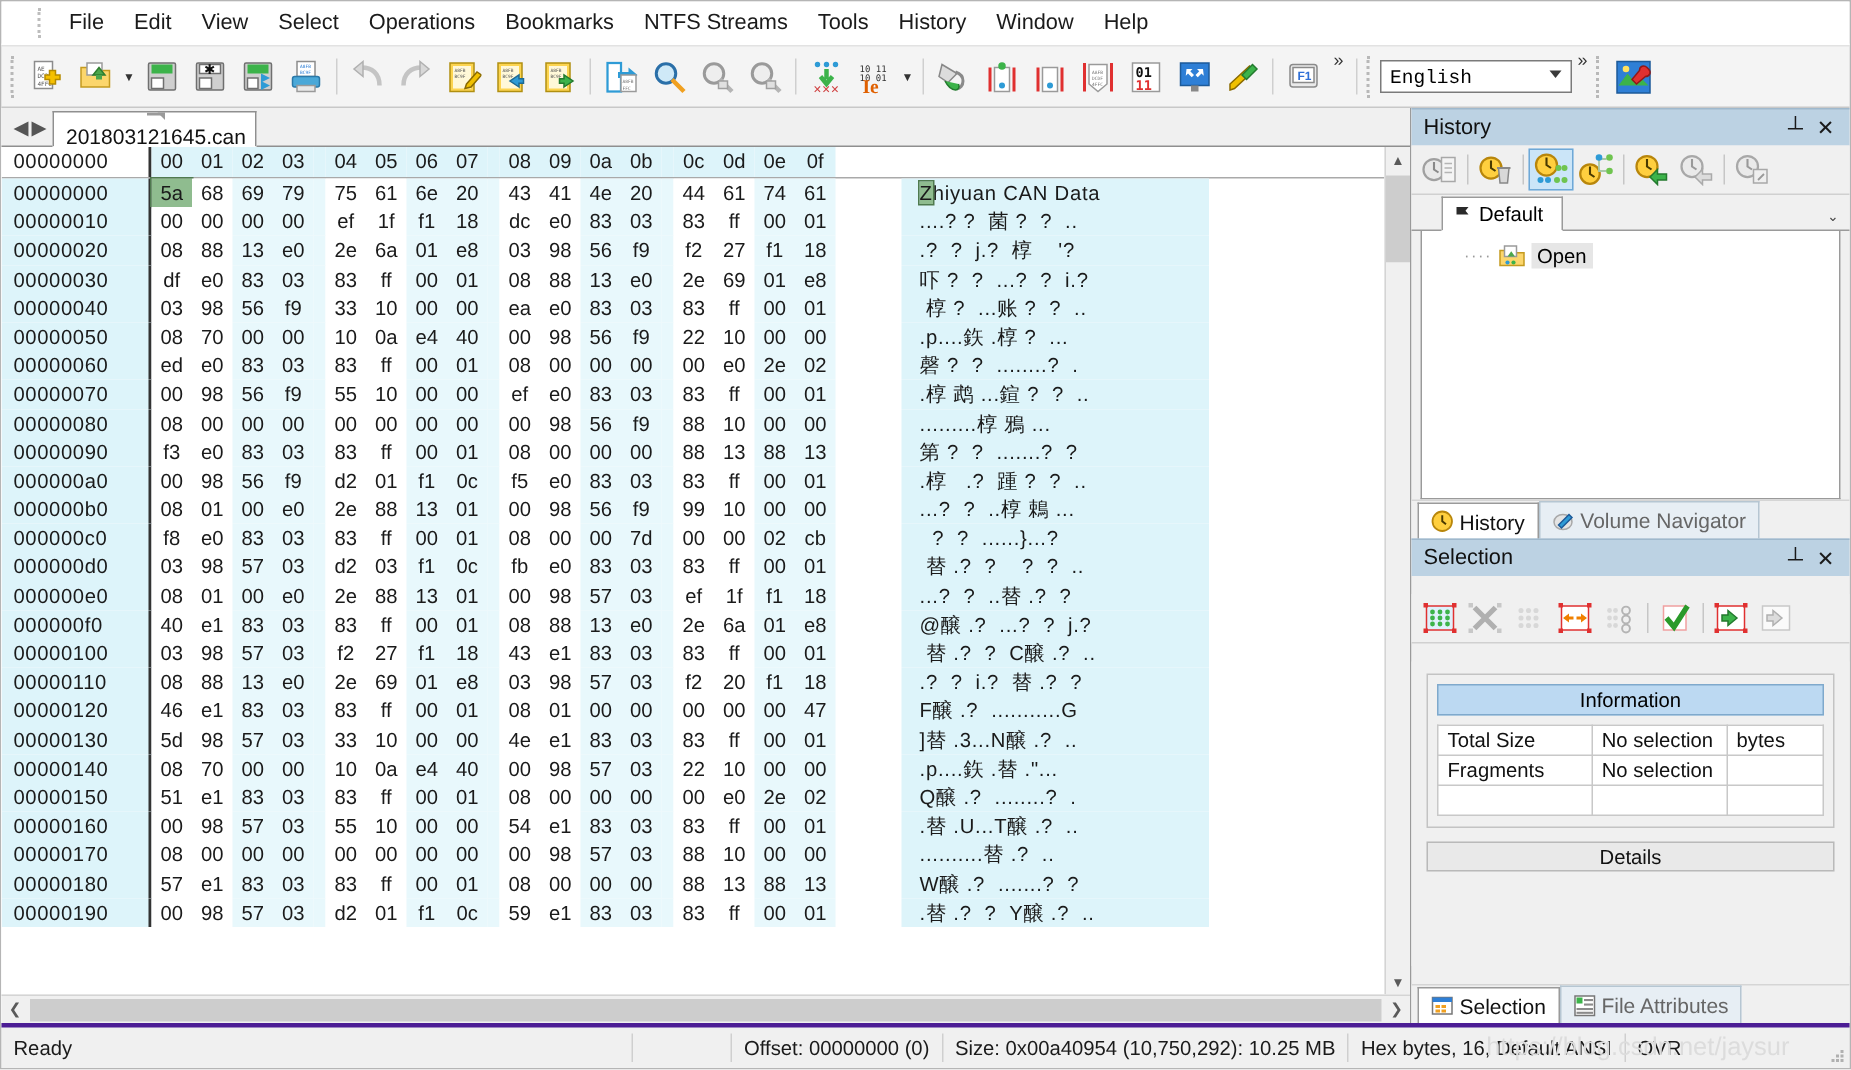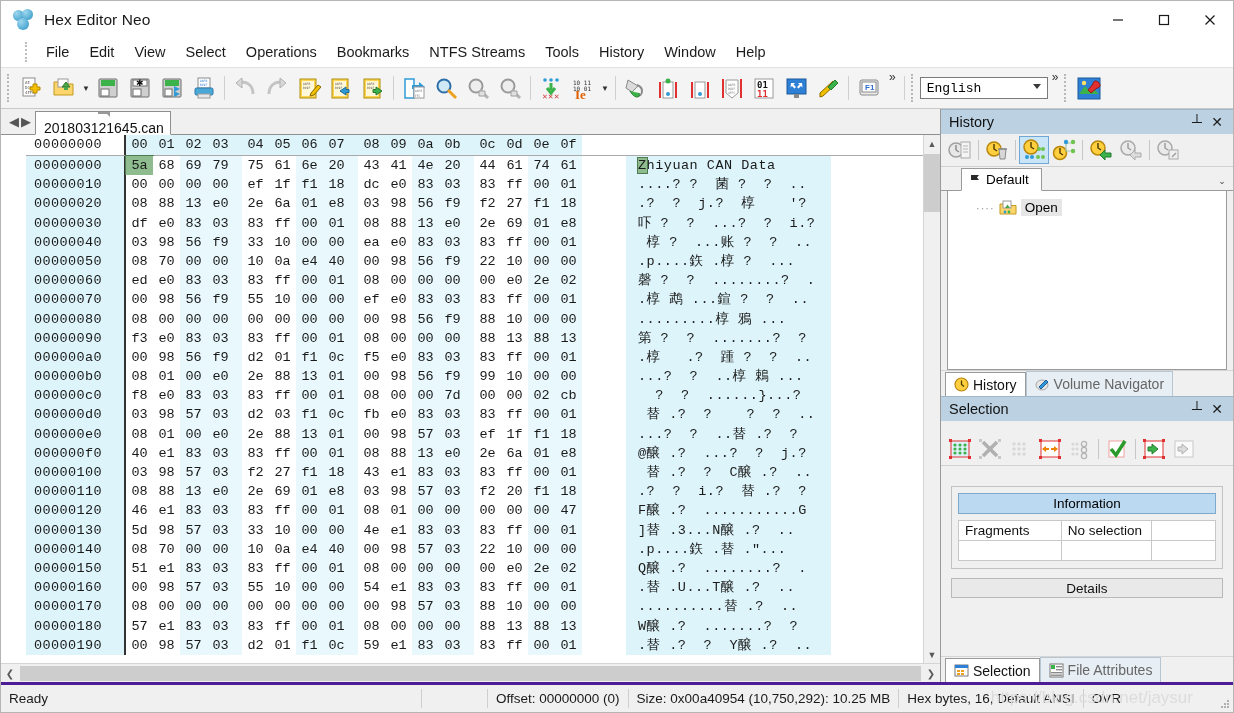--- a/index.html
+++ b/index.html
@@ -152,26 +152,25 @@
     content:''; position: absolute; right: -1px; top: -1px;
     border-left: 5px solid transparent; border-top: 5px solid #9a9a9a;
   }
   .tab-close { font-size: 14px; font-weight: bold; color: #111; padding: 0 2px; }
 
   
   .hexwrap { flex: 1; display: flex; flex-direction: column; min-height: 0; background: #fff; }
   .hexbody { flex: 1; display: flex; min-height: 0; overflow: hidden; }
   .hexgrid {
     flex: 1; overflow: hidden;
-    font-family: Liberation Mono, monospace;
+    font-family: Liberation Sans, sans-serif;
     font-size: 13.5px;
     line-height: 19.2px;
     color: #1a1a1a;
     background: #ffffff;
-    margin-left: 25px;
   }
   .hdr-row, .hex-row { display: flex; height: 19.2px; white-space: pre; }
   .hdr-row { border-bottom: 1px solid #a9a9a9; height: 21px; align-items: center; background: #fff; }
   .col-addr {
     width: 100px; min-width: 100px;
     padding-left: 8px;
     border-right: 2px solid #333;
     letter-spacing: .4px;
   }
   .hdr-row .col-addr { border-right: 2px solid #333; background:#fff; }
@@ -344,46 +343,20 @@
     font-family: "Liberation Sans", sans-serif;
     pointer-events: none; white-space: nowrap;
   }
   .mini-ico { display: block; }
 </style>
 </head>
 <body>
 
 <div id="app">
 
-  <div class="titlebar">
-    <div class="app-logo">
-      <span class="blob b1"></span>
-        <span class="blob b2"></span>
-        <span class="blob b3"></span>
-    </div>
-    <div class="title-text">Hex Editor Neo</div>
-    <div class="winbtns">
-      <div class="winbtn">
-        <svg width="14" height="14" viewBox="0 0 14 14">
-            <line x1="2" y1="7" x2="12" y2="7" stroke="#1a1a1a" stroke-width="1.2"></line>
-          </svg>
-      </div>
-      <div class="winbtn">
-        <svg width="14" height="14" viewBox="0 0 14 14">
-            <rect x="2.5" y="2.5" width="9" height="9" fill="none" stroke="#1a1a1a" stroke-width="1.2"></rect>
-          </svg>
-      </div>
-      <div class="winbtn">
-        <svg width="14" height="14" viewBox="0 0 14 14">
-            <line x1="2.5" y1="2.5" x2="11.5" y2="11.5" stroke="#1a1a1a" stroke-width="1.2"></line>
-            <line x1="11.5" y1="2.5" x2="2.5" y2="11.5" stroke="#1a1a1a" stroke-width="1.2"></line>
-          </svg>
-      </div>
-    </div>
-  </div>
 
   <div class="menubar">
     <div class="menu-grip"></div>
     <div class="menuitem">File</div>
     <div class="menuitem">Edit</div>
     <div class="menuitem">View</div>
     <div class="menuitem">Select</div>
     <div class="menuitem">Operations</div>
     <div class="menuitem">Bookmarks</div>
     <div class="menuitem">NTFS Streams</div>
@@ -914,20 +887,25 @@
                 <rect x="3" y="3" width="18" height="16" fill="#fafafa" stroke="#c8c8c8"></rect>
                 <path d="M16 11l-6-5v3H6v4h4v3z" fill="#dcdcdc" stroke="#b0b0b0"></path>
               </svg>
           </div>
         </div>
         <div class="sel-content">
           <div class="group-box">
             <div class="info-head">Information</div>
             <table class="info-table">
               <tbody>
+                  <tr>
+                <td class="c1">Total Size</td>
+                <td class="c2">No selection</td>
+                <td class="c3">bytes</td>
+              </tr>
               <tr>
                 <td class="c1">Fragments</td>
                 <td class="c2">No selection</td>
                 <td class="c3"></td>
               </tr>
               <tr>
                 <td class="c1"></td>
                 <td class="c2"></td>
                 <td class="c3"></td>
               </tr>

